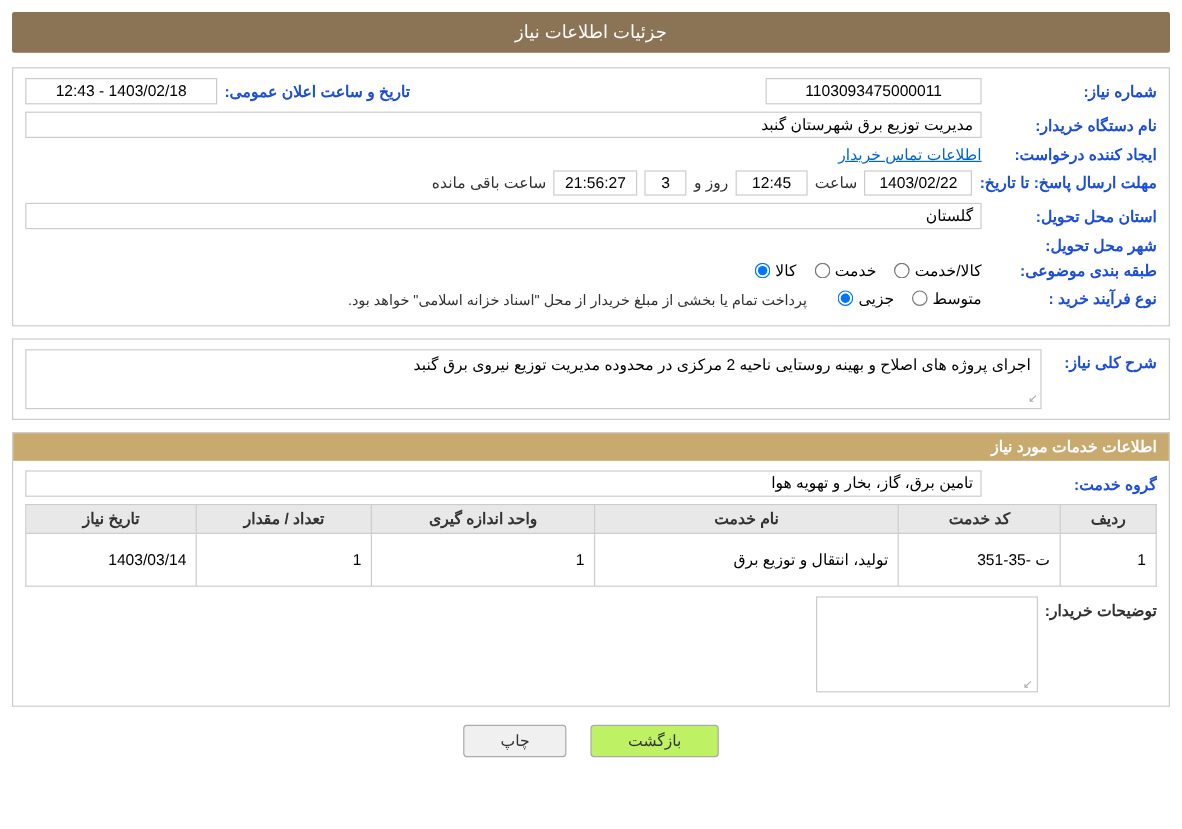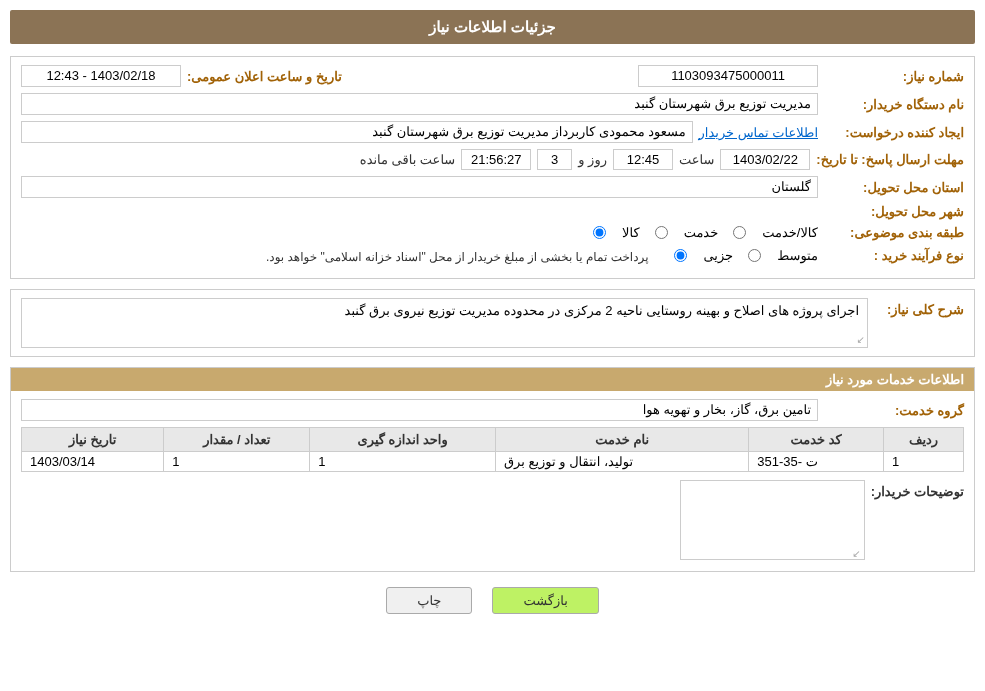--- a/index.html
+++ b/index.html
@@ -15,21 +15,21 @@
       background: #fff;
       margin: 0 auto;
       padding: 10px;
     }
     .header-bar {
       background: #8B7355;
       color: #fff;
       text-align: center;
       padding: 8px 15px;
       font-size: 15px;
-      font-weight: bold;
+      font-weight: normal;
       margin-bottom: 12px;
       border-radius: 2px;
     }
     .section {
       border: 1px solid #ccc;
       padding: 8px 10px;
       margin-bottom: 10px;
       background: #fff;
     }
     .section-header {
@@ -40,21 +40,21 @@
       margin: -8px -10px 8px -10px;
       font-size: 13px;
     }
     .form-row {
       display: flex;
       align-items: center;
       margin-bottom: 6px;
       gap: 6px;
     }
     .form-label {
-      color: #a16207;
+      color: #1d4ed8;
       font-weight: bold;
       white-space: nowrap;
       min-width: 140px;
       text-align: right;
     }
     .form-value {
       border: 1px solid #ccc;
       background: #fff;
       padding: 2px 6px;
       min-height: 22px;
@@ -74,40 +74,40 @@
       white-space: nowrap;
     }
     .radio-group {
       display: flex;
       gap: 15px;
       align-items: center;
     }
     .radio-item {
       display: flex;
       align-items: center;
-      gap: 16px;
+      gap: 4px;
     }
     .radio-item input { cursor: pointer; }
     .services-table {
       width: 100%;
       border-collapse: collapse;
       margin-top: 6px;
     }
     .services-table th {
       background: #e8e8e8;
       border: 1px solid #ccc;
       padding: 4px 8px;
       text-align: center;
       font-weight: bold;
       color: #333;
     }
     .services-table td {
       border: 1px solid #ccc;
-      padding: 2px 8px;
-      text-align: left;
+      padding: 14px 8px;
+      text-align: right;
     }
     .services-table tr:nth-child(even) td {
       background: #f8f8f8;
     }
     .buyer-notes {
       display: flex;
       align-items: flex-start;
       margin-top: 8px;
       gap: 6px;
     }
@@ -228,21 +228,20 @@
 
     <div class="form-row">
       <span class="form-label">نام دستگاه خریدار:</span>
       <div class="form-value">مدیریت توزیع برق شهرستان گنبد</div>
     </div>
 
     <div class="form-row">
       <span class="form-label">ایجاد کننده درخواست:</span>
       <div class="inline-group">
         <span class="link-text">اطلاعات تماس خریدار</span>
-        <div class="form-value">مسعود محمودی کاربرداز مدیریت توزیع برق شهرستان گنبد</div>
       </div>
     </div>
 
     <div class="form-row">
       <span class="form-label">مهلت ارسال پاسخ: تا تاریخ:</span>
       <div class="date-inline">
         <div class="date-box">1403/02/22</div>
         <span class="small-label">ساعت</span>
         <div class="time-box">12:45</div>
         <span class="small-label">روز و</span>

